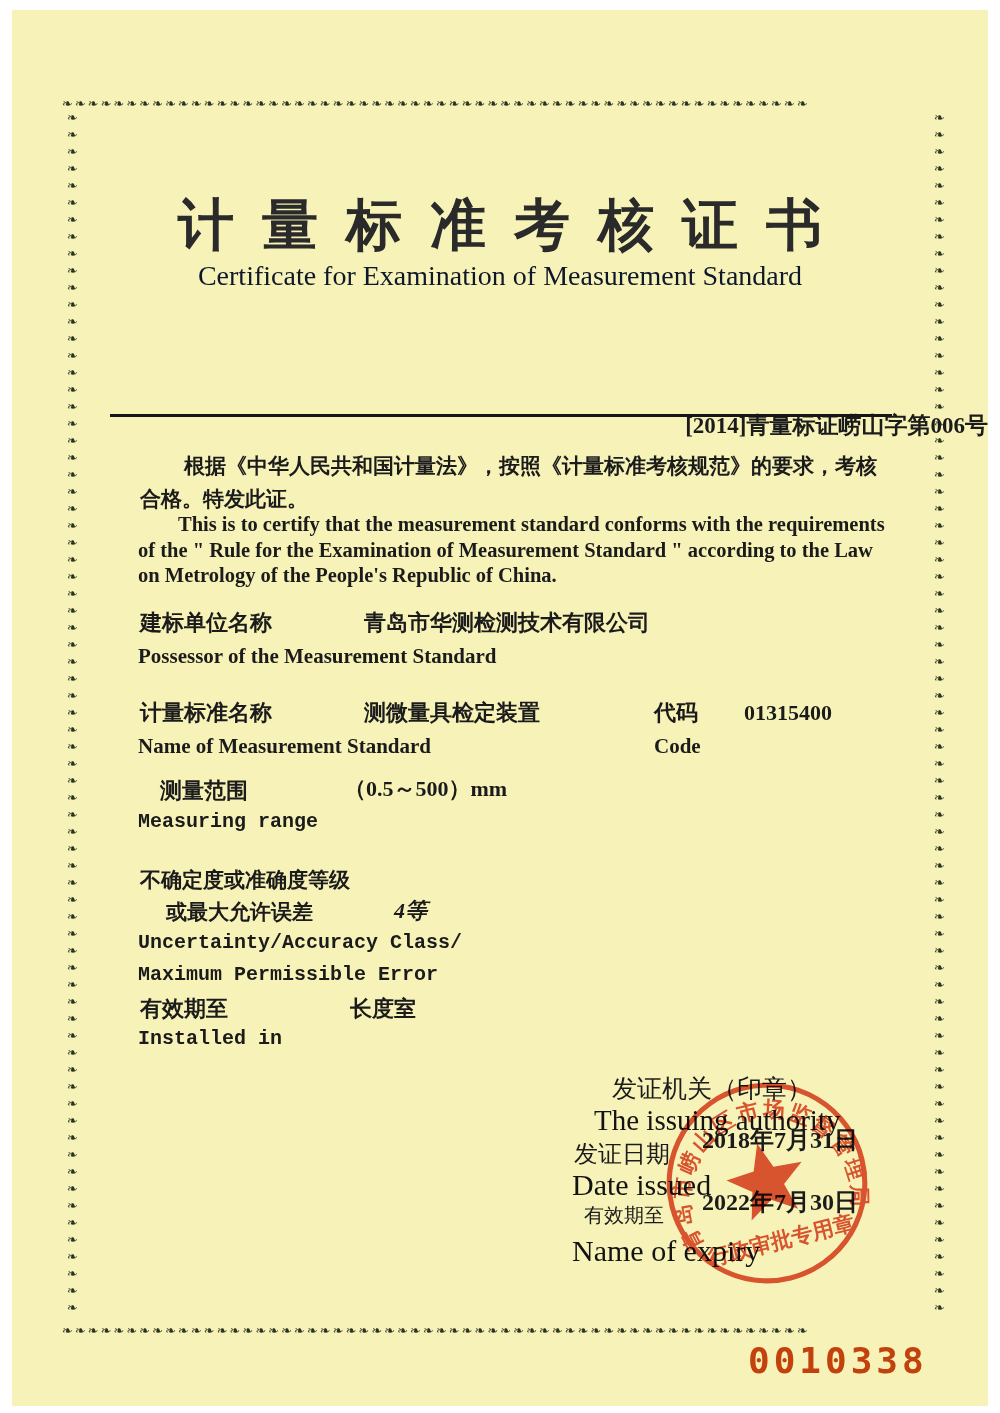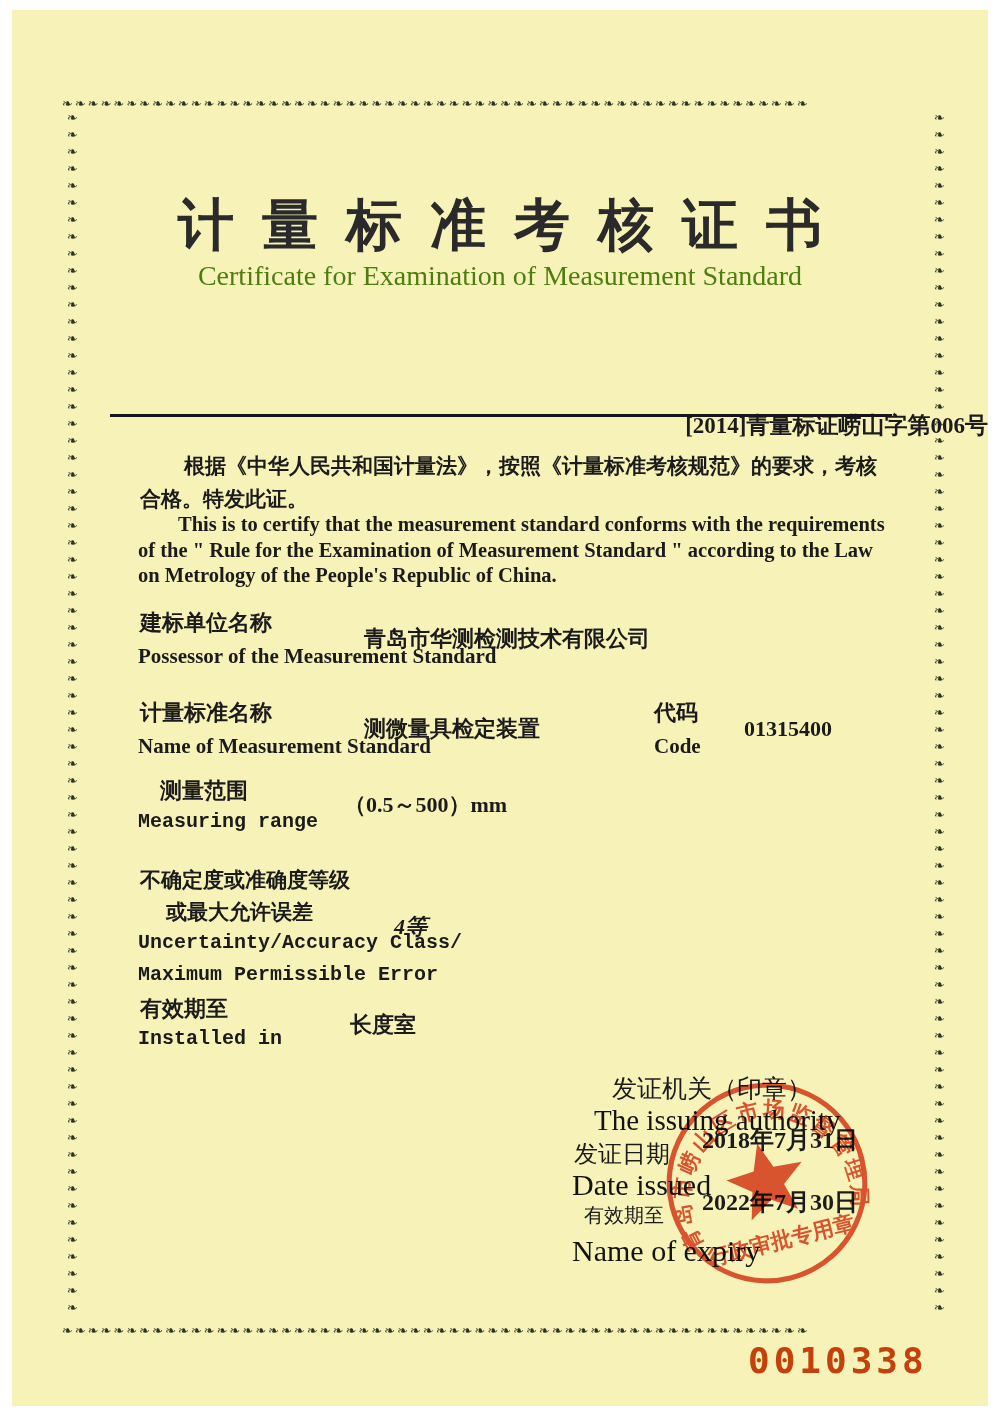--- a/index.html
+++ b/index.html
@@ -17,33 +17,33 @@
   .vine-right  { left:917px; top:100px; height:1212px; }
 
   .cjk { font-family:"Liberation Serif", "DejaVu Sans", serif; color:#1b1b1b; }
   .en-serif { font-family:"Liberation Serif", serif; color:#1b1b1b; }
   .en-mono { font-family:"Liberation Mono", "DejaVu Sans Mono", monospace; color:#1b1b1b;text-align:right; }
 
   .title-cn { position:absolute; top:178px; left:0; right:0; text-align:center;
               font-size:56px; font-weight:700; letter-spacing:28px; padding-left:28px;
               color:#2a2a2a; }
   .title-en { position:absolute; top:250px; left:0; right:0; text-align:center;
-              font-size:28px; font-weight:400; color:#4d7c0f; }
+              font-size:28px; font-weight:400; color:#0f172a; }
 
   .cert-no { position:absolute; top:376px; left:0; right:0; text-align:right;
              font-size:23px; font-weight:700;margin-top:24px; }
   .rule-line { position:absolute; top:404px; left:98px; width:782px; height:3px; background:#161616; }
 
   .para-cn { position:absolute; top:440px; left:128px; width:748px;
              font-size:21px; line-height:33px; font-weight:700; text-indent:44px; }
   .para-en { position:absolute; top:502px; left:126px; width:752px;
              font-size:20.5px; line-height:25.5px; font-weight:700; text-indent:40px; }
 
   .lbl-cn { position:absolute; font-size:22px; font-weight:700; white-space:nowrap; }
-  .val-cn { position:absolute; font-size:22px; font-weight:700; white-space:nowrap;margin-top:16px; }
+  .val-cn { position:absolute; font-size:22px; font-weight:700; white-space:nowrap; }
   .lbl-en-serif { position:absolute; font-size:21px; font-weight:700; white-space:nowrap; }
   .lbl-en-mono { position:absolute; font-size:20px; font-weight:700; white-space:nowrap; }
 
   .issuing-cn { position:absolute; font-size:25px; font-weight:400; white-space:nowrap; }
   .issuing-en { position:absolute; font-family:"Liberation Serif", serif; font-weight:400; white-space:nowrap; color:#131313; }
   .date-val { position:absolute; font-size:24px; font-weight:700; white-space:nowrap; z-index:2; }
 
   .seal { position:absolute; left:648px; top:1066px; width:214px; height:214px;
           mix-blend-mode:multiply; transform:rotate(-14deg); z-index:3; opacity:0.92; }
 

